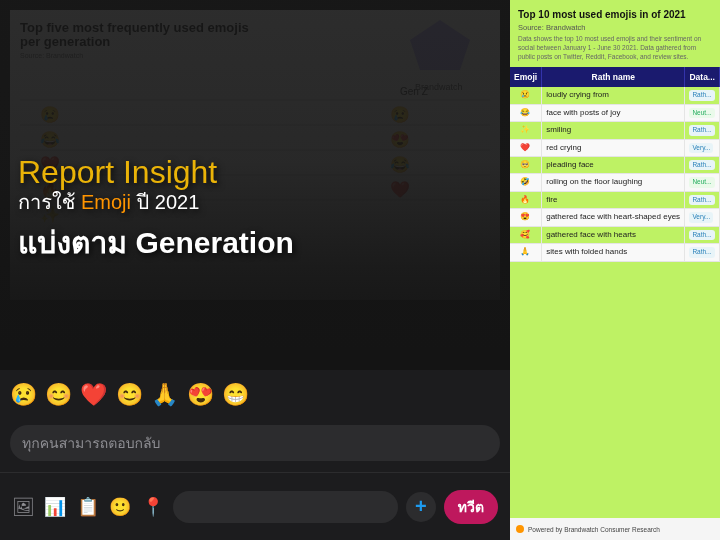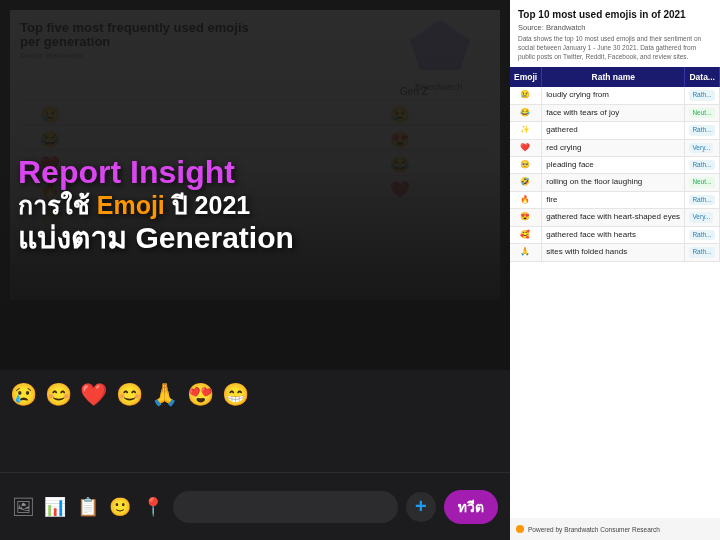--- a/index.html
+++ b/index.html
@@ -40,44 +40,45 @@
     
     .text-overlay {
       position: absolute;
       top: 155px;
       left: 18px;
       z-index: 10;
     }
 
     .text-overlay .line1 {
       font-size: 32px;
-      font-weight: 700;
-      color: #d946ef;
+      font-weight: 400;
+      color: #eab308;
       line-height: 1.1;
       text-shadow: 2px 2px 6px rgba(0,0,0,0.8);
     }
 
     .text-overlay .line2 {
-      font-size: 25px;
-      font-weight: 700;
+      font-size: 20px;
+      font-weight: 400;
       color: #ffffff;
       line-height: 1.2;
       text-shadow: 2px 2px 6px rgba(0,0,0,0.8);
     }
 
     .text-overlay .line2 .emoji-highlight {
       color: #ff9500;
     }
 
     .text-overlay .line3 {
       font-size: 30px;
       font-weight: 900;
       color: #ffffff;
       line-height: 1.2;
       text-shadow: 2px 2px 6px rgba(0,0,0,0.8);
+      margin-top: 11px;
     }
 
     
     .bottom-mobile {
       position: absolute;
       bottom: 0; left: 0;
       width: 510px;
       height: 170px;
       background: #1a1a1a;
     }
@@ -157,35 +158,35 @@
       background: #2c2c2e;
       display: flex;
       align-items: center;
       justify-content: center;
       color: #1d9bf0;
       font-size: 20px;
       font-weight: bold;
     }
 
     .tweet-btn {
-      background: #a21caf;
+      background: #be185d;
       color: white;
       border-radius: 18px;
       padding: 6px 14px;
       font-size: 14px;
       font-weight: bold;
     }
 
     
     .right-panel {
       position: absolute;
       right: 0; top: 0;
       width: 210px;
       height: 540px;
-      background: #ffffff;
+      background: #bef264;
       overflow: hidden;
     }
 
     .right-title {
       font-size: 10px;
       font-weight: bold;
       color: #111;
       padding: 8px 8px 2px 8px;
       line-height: 1.3;
     }
@@ -333,20 +334,23 @@
       <div class="emoji-row">
         <span>😢</span>
         <span>😊</span>
         <span>❤️</span>
         <span>😊</span>
         <span>🙏</span>
         <span>😍</span>
         <span>😁</span>
       </div>
 
+      <div class="reply-bar">
+        <span class="reply-text">ทุกคนสามารถตอบกลับ</span>
+      </div>
 
       <div class="tweet-area">
         <div class="tweet-icons">
           <span class="tweet-icon">🖼</span>
           <span class="tweet-icon">📊</span>
           <span class="tweet-icon">📋</span>
           <span class="tweet-icon">🙂</span>
           <span class="tweet-icon">📍</span>
         </div>
         <div class="tweet-input"></div>
@@ -376,28 +380,28 @@
     <tbody id="emoji-table-body">
     <tr>
       <td class="emoji-cell">😢</td>
       <td>loudly crying from</td>
       <td>
         <span class="sentiment-pill sent-rather">Rath...</span>
       </td>
     </tr>
         <tr>
       <td class="emoji-cell">😂</td>
-      <td>face with tears of joy</td>
+      <td>face with posts of joy</td>
       <td>
         <span class="sentiment-pill sent-neutral">Neut...</span>
       </td>
     </tr>
         <tr>
       <td class="emoji-cell">✨</td>
-      <td>gathered</td>
+      <td>smiling</td>
       <td>
         <span class="sentiment-pill sent-rather">Rath...</span>
       </td>
     </tr>
         <tr>
       <td class="emoji-cell">❤️</td>
       <td>red crying</td>
       <td>
         <span class="sentiment-pill sent-very">Very...</span>
       </td>

